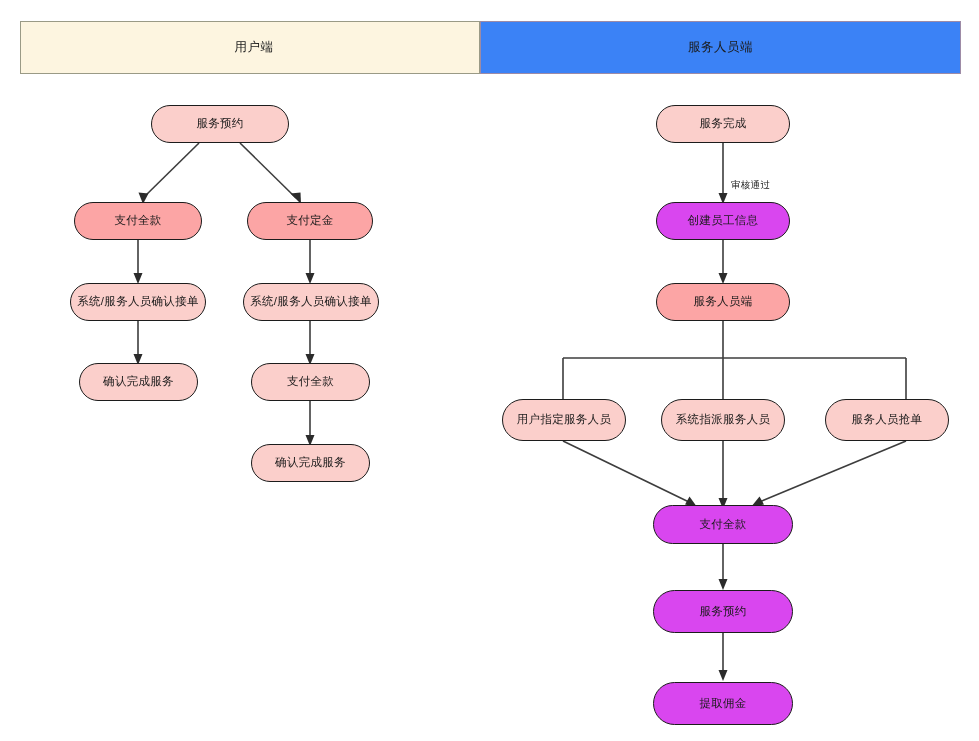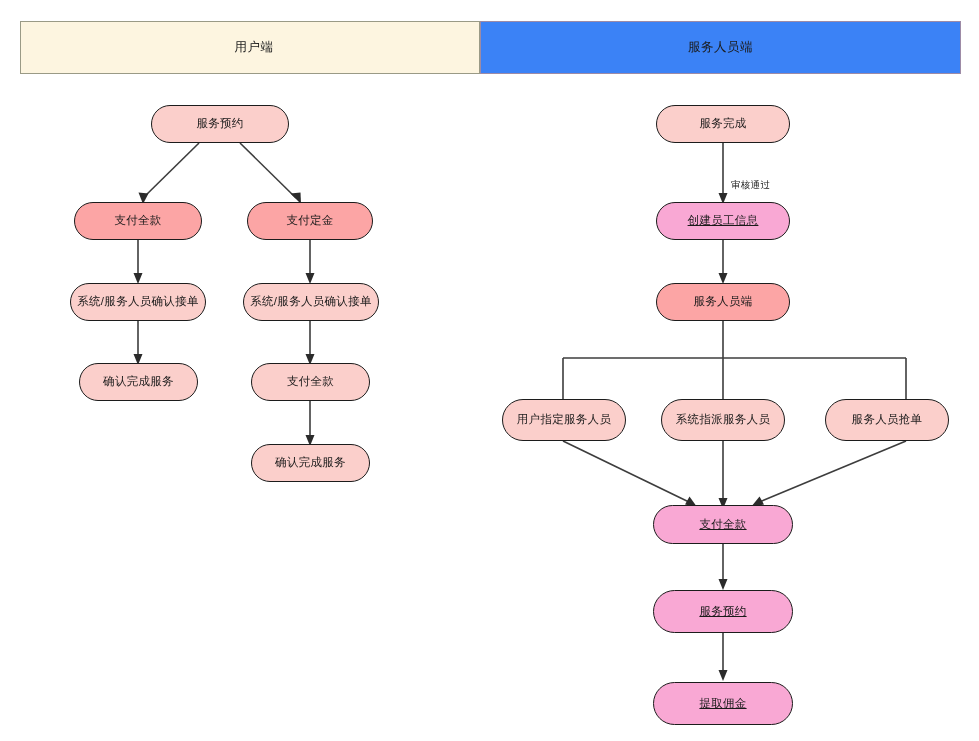--- a/index.html
+++ b/index.html
@@ -56,21 +56,21 @@
     text-align: center;
     border: 1.6px solid #1c1c1c;
     border-radius: 22px;
     font-size: 11.5px;
     color: #1b1b1b;
     line-height: 1.2;
     letter-spacing: 0.3px;
   }
   .n-pink   { background: #fbcfcb; }
   .n-green  { background: #fca5a5; }
-  .n-yellow { background: #f9a8d4; text-decoration: underline; }
+  .n-yellow { background: #d946ef; }
   .edge-label {
     position: absolute;
     font-size: 9.5px;
     color: #1b1b1b;
     white-space: nowrap;
     letter-spacing: 0.3px;
   }
   svg line, svg path, svg polyline {
     stroke: #3d3d3d;
     stroke-width: 1.6;

